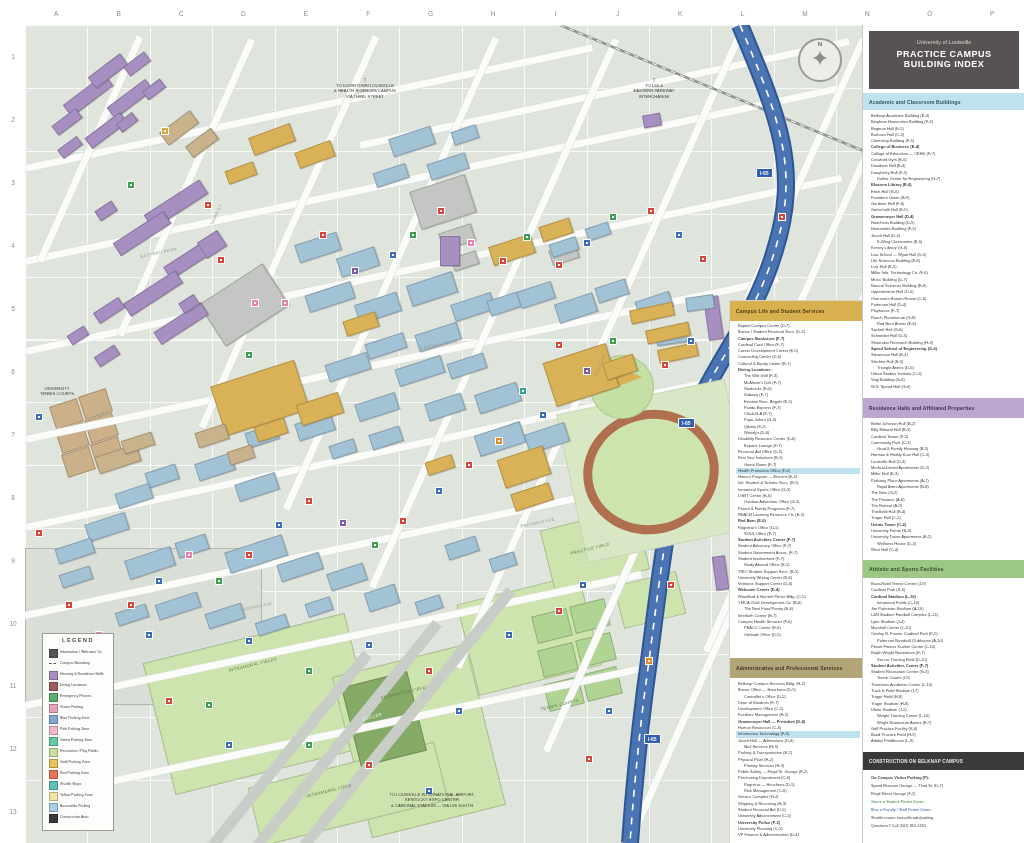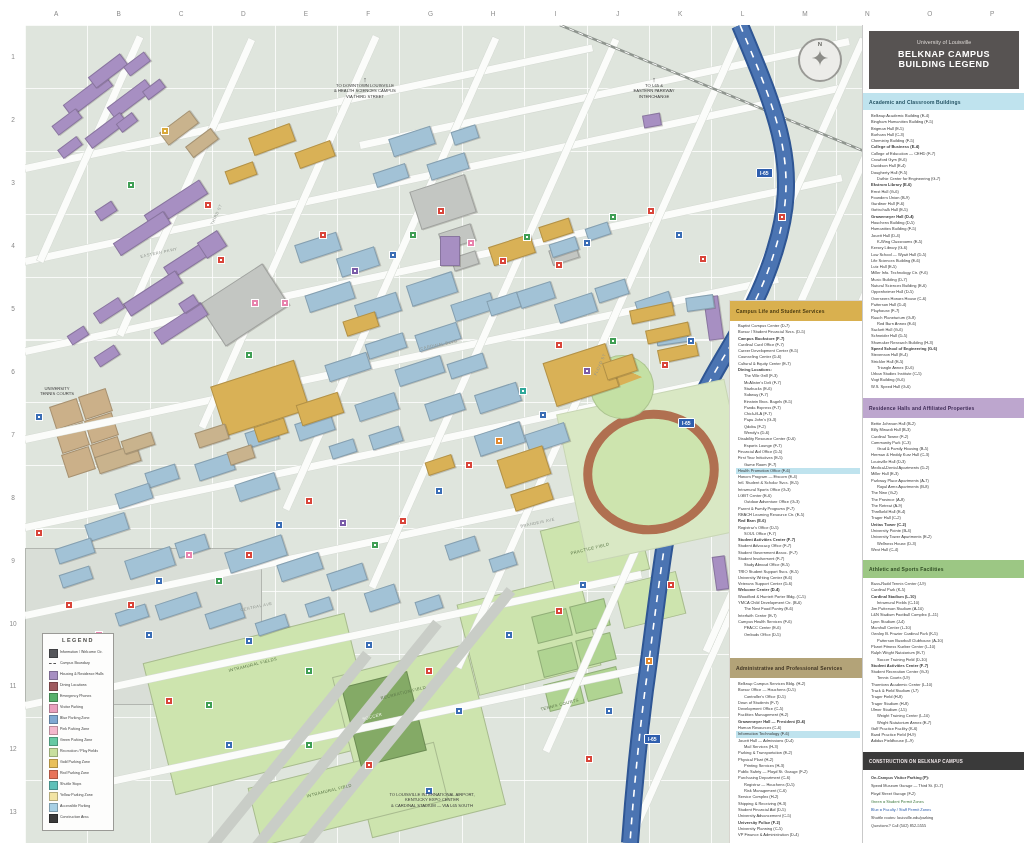--- a/index.html
+++ b/index.html
@@ -547,22 +547,22 @@
         <div class="ln">University Advancement (C-5)</div>
         <div class="ln b">University Police (F-2)</div>
         <div class="ln">University Planning (C-5)</div>
         <div class="ln">VP Finance &amp; Administration (D-4)</div>
       </div>
     </div>
 
   <div id="sidebar">
     <div id="sb-title">
       <div class="brand">University of Louisville</div>
-      <div class="l1">BELKNAP CAMPUS</div>
-      <div class="l2">BUILDING LEGEND</div>
+      <div class="l1">PRACTICE CAMPUS</div>
+      <div class="l2">BUILDING INDEX</div>
     </div>
     <div id="sb-sections">
         <div class="bar" style="top: 68px; height: 17px; background: rgb(191, 227, 238); color: rgb(31, 78, 95); font-size: 5px;">Academic and Classroom Buildings</div>
         <div class="list " style="top: 88px; height: 282px;">
           <div class="ln">Belknap Academic Building (E-4)</div>
           <div class="ln">Bingham Humanities Building (F-5)</div>
           <div class="ln">Brigman Hall (E-5)</div>
           <div class="ln">Burhans Hall (C-3)</div>
           <div class="ln">Chemistry Building (F-5)</div>
           <div class="ln b">College of Business (E-4)</div>

